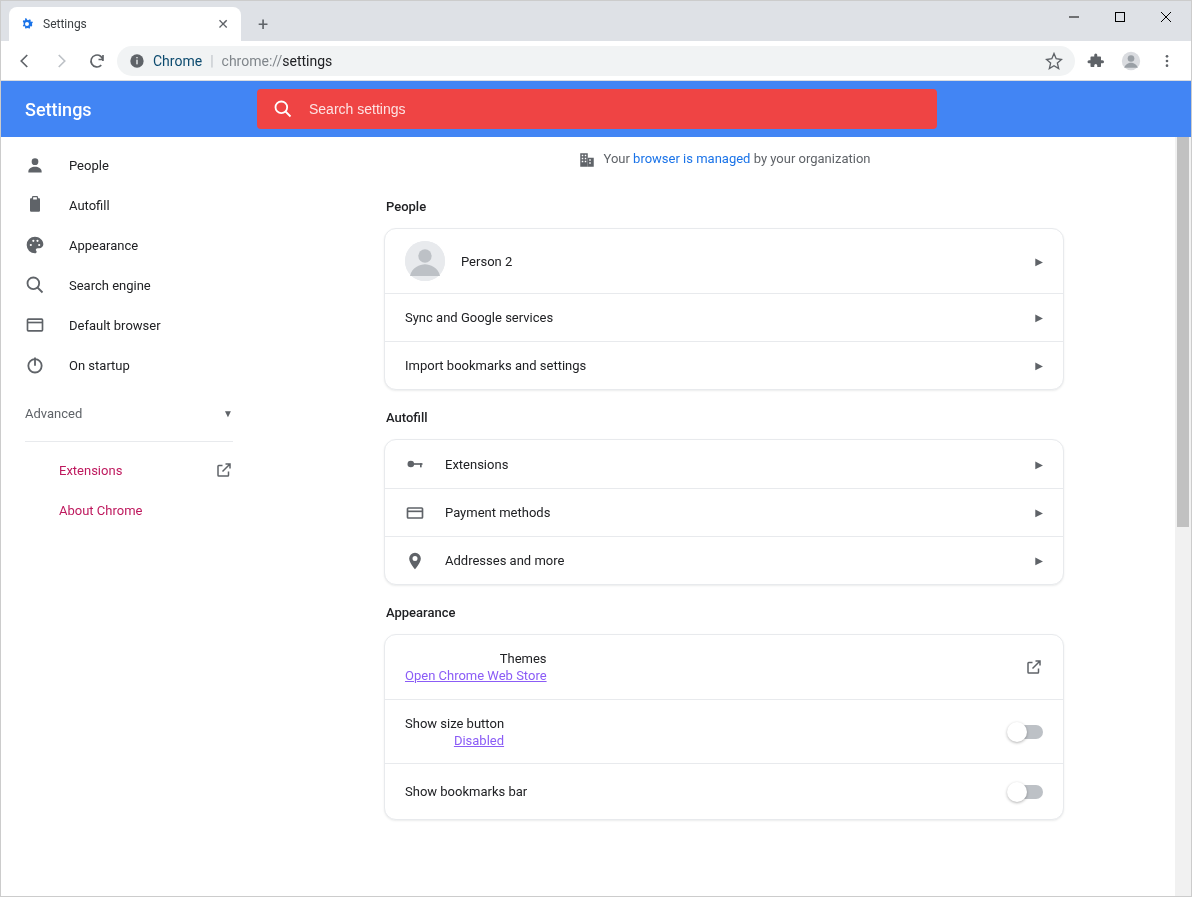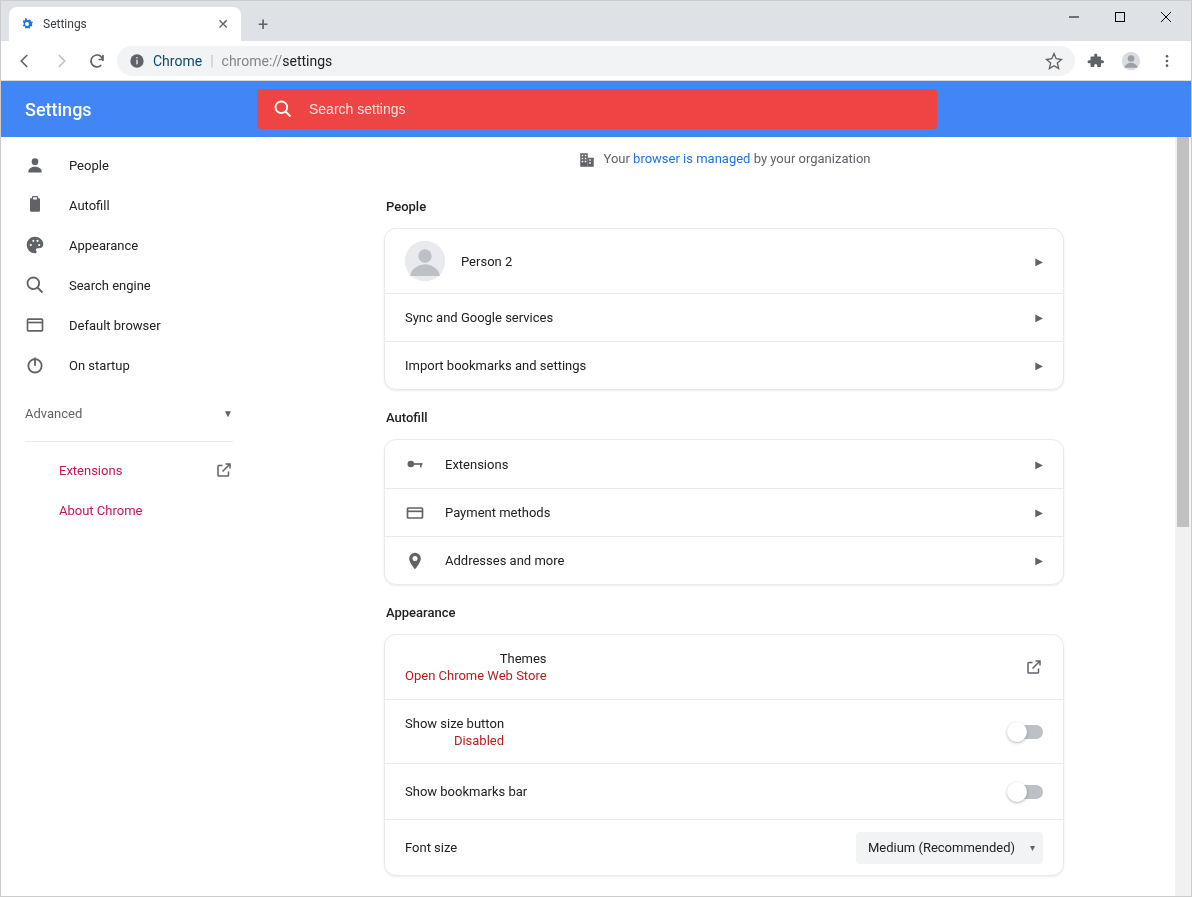--- a/index.html
+++ b/index.html
@@ -57,21 +57,21 @@
 
 .section-title { font-size:13px; color:#202124; font-weight:500; margin: 20px 0 14px 2px; }
 
 .card { background:#fff; border:1px solid #e8eaed; border-radius:12px; box-shadow: 0 1px 2px rgba(60,64,67,0.1); text-align: right; }
 .row { min-height:48px; display:flex; align-items:center; padding: 0 20px; cursor:pointer; border-top:1px solid #e8eaed; }
 .row:first-child { border-top:none; }
 .row .arrow { margin-left:auto; color:#5f6368; font-size:10px; }
 .row.tall { min-height: 64px; }
 .row .row-ico { width:40px; color:#5f6368; display:flex; }
 .row .label { color:#202124; font-size:13px; }
-.row .sublabel { color:#b91c1c; font-size:13px; margin-top:2px; }
+.row .sublabel { color:#8b5cf6; font-size:13px; margin-top:2px;text-decoration:underline; }
 .avatar { width:40px; height:40px; border-radius:50%; background:#e8eaed; display:flex; align-items:center; justify-content:center; color:#9aa0a6; margin-right:16px; }
 .toggle { margin-left:auto; width:34px; height:14px; background:#bdc1c6; border-radius:7px; position:relative; }
 .toggle::after { content:""; position:absolute; left:-2px; top:-3px; width:20px; height:20px; border-radius:50%; background:#fff; box-shadow:0 1px 3px rgba(0,0,0,0.3); }
 .open-ext-ico { margin-left:auto; color:#5f6368; }
 .dropdown { margin-left:auto; height:32px; padding: 0 28px 0 12px; background:#f1f3f4; border:none; border-radius:4px; display:flex; align-items:center; font-size:13px; color:#202124; position:relative; }
 .dropdown::after { content:"▾"; position:absolute; right:8px; color:#5f6368; font-size:10px; }
 
 svg { display:block; }
 </style>
 </head>
@@ -357,23 +357,17 @@
             <div>
               <div class="label">Show size button</div>
               <div class="sublabel">Disabled</div>
             </div>
             <div class="toggle"></div>
           </div>
           <div class="row" style="min-height:56px;">
             <span class="label">Show bookmarks bar</span>
             <div class="toggle"></div>
           </div>
-          <div class="row" style="min-height:56px;">
-            <span class="label">Font size</span>
-            <div class="dropdown">
-              <span>Medium (Recommended)</span>
-            </div>
-          </div>
         </div>
       </div>
     </div>
   </div>
 </div>
 
 </body></html>

